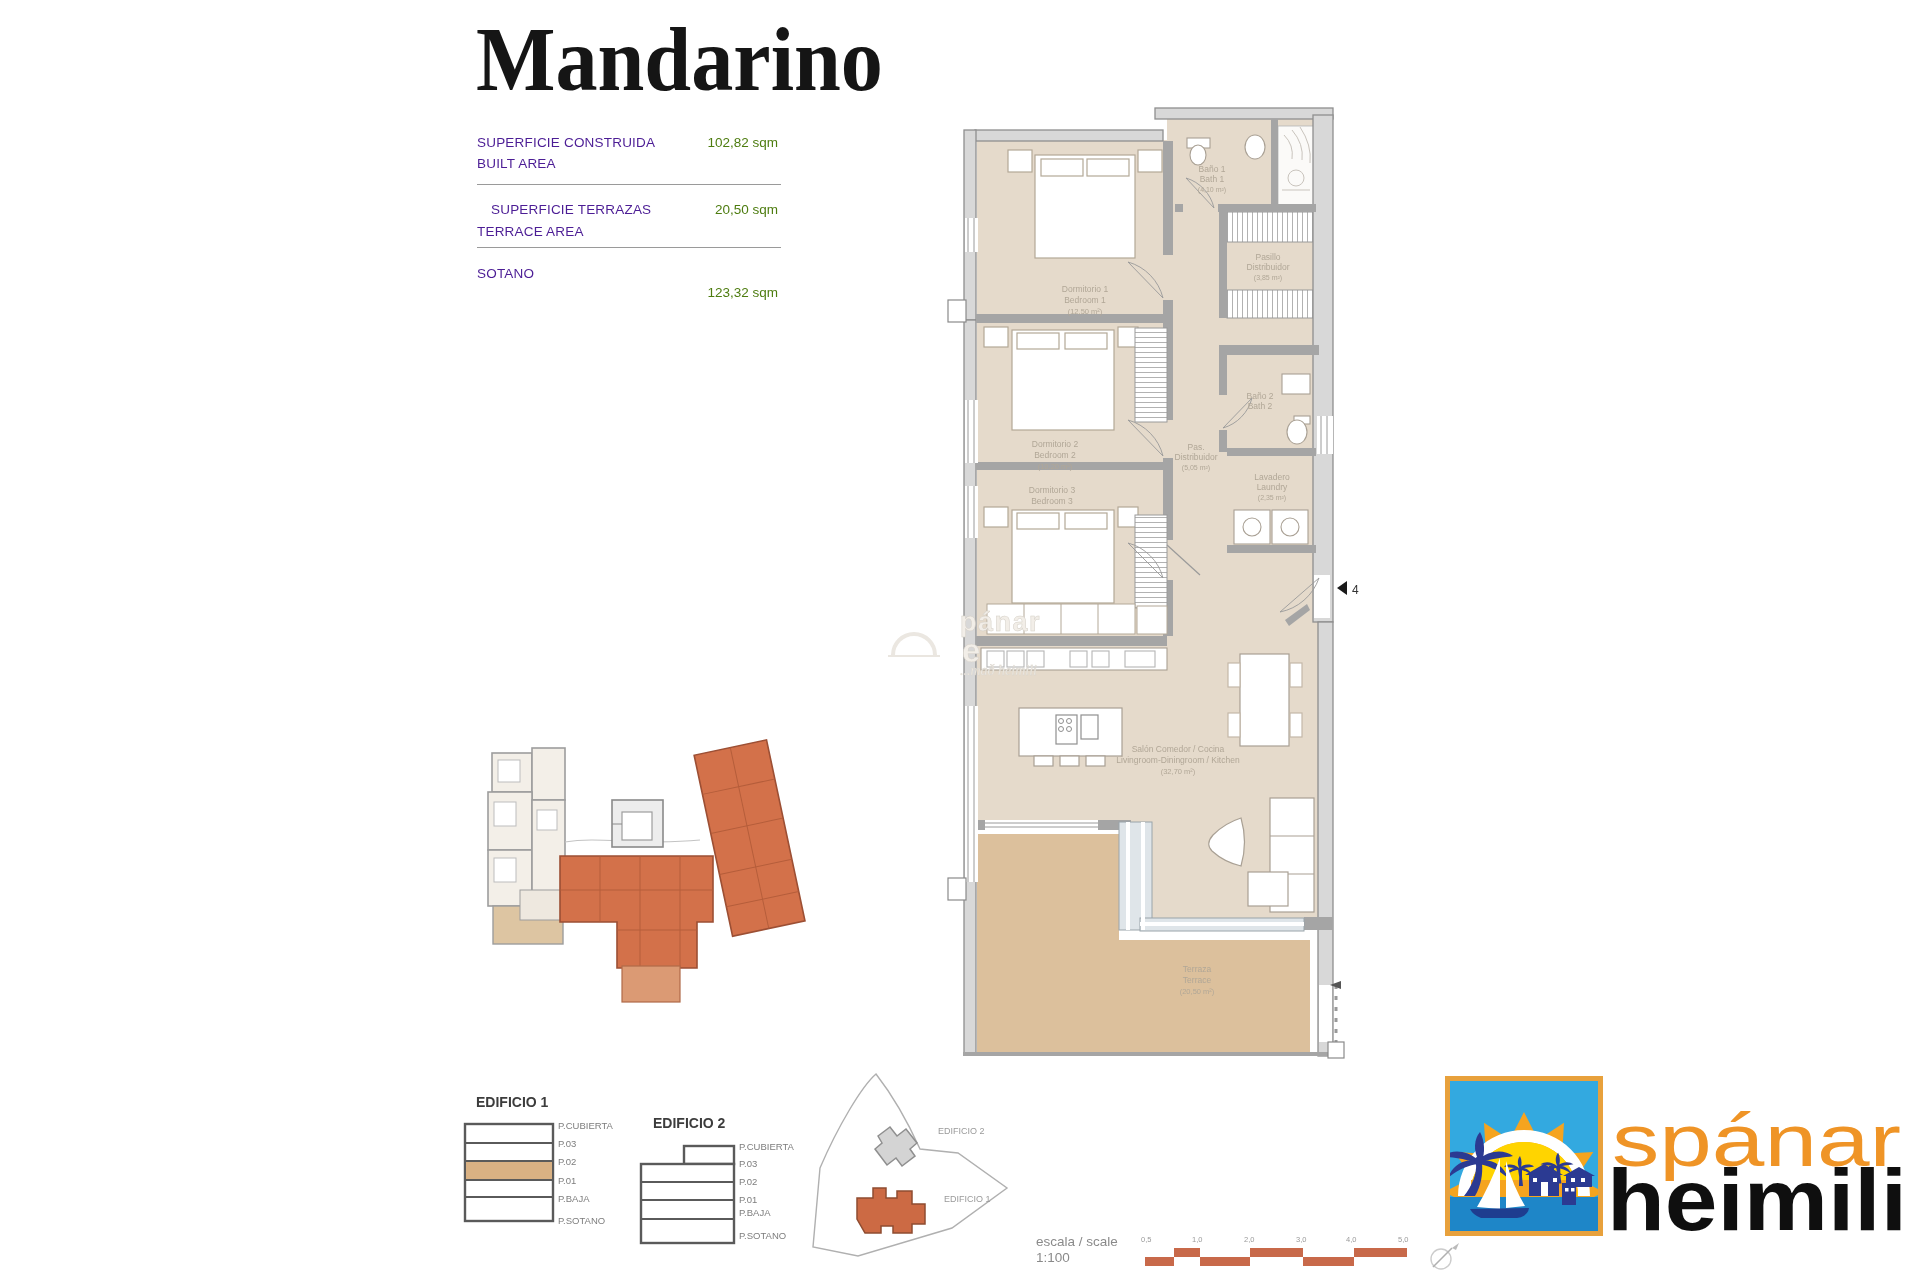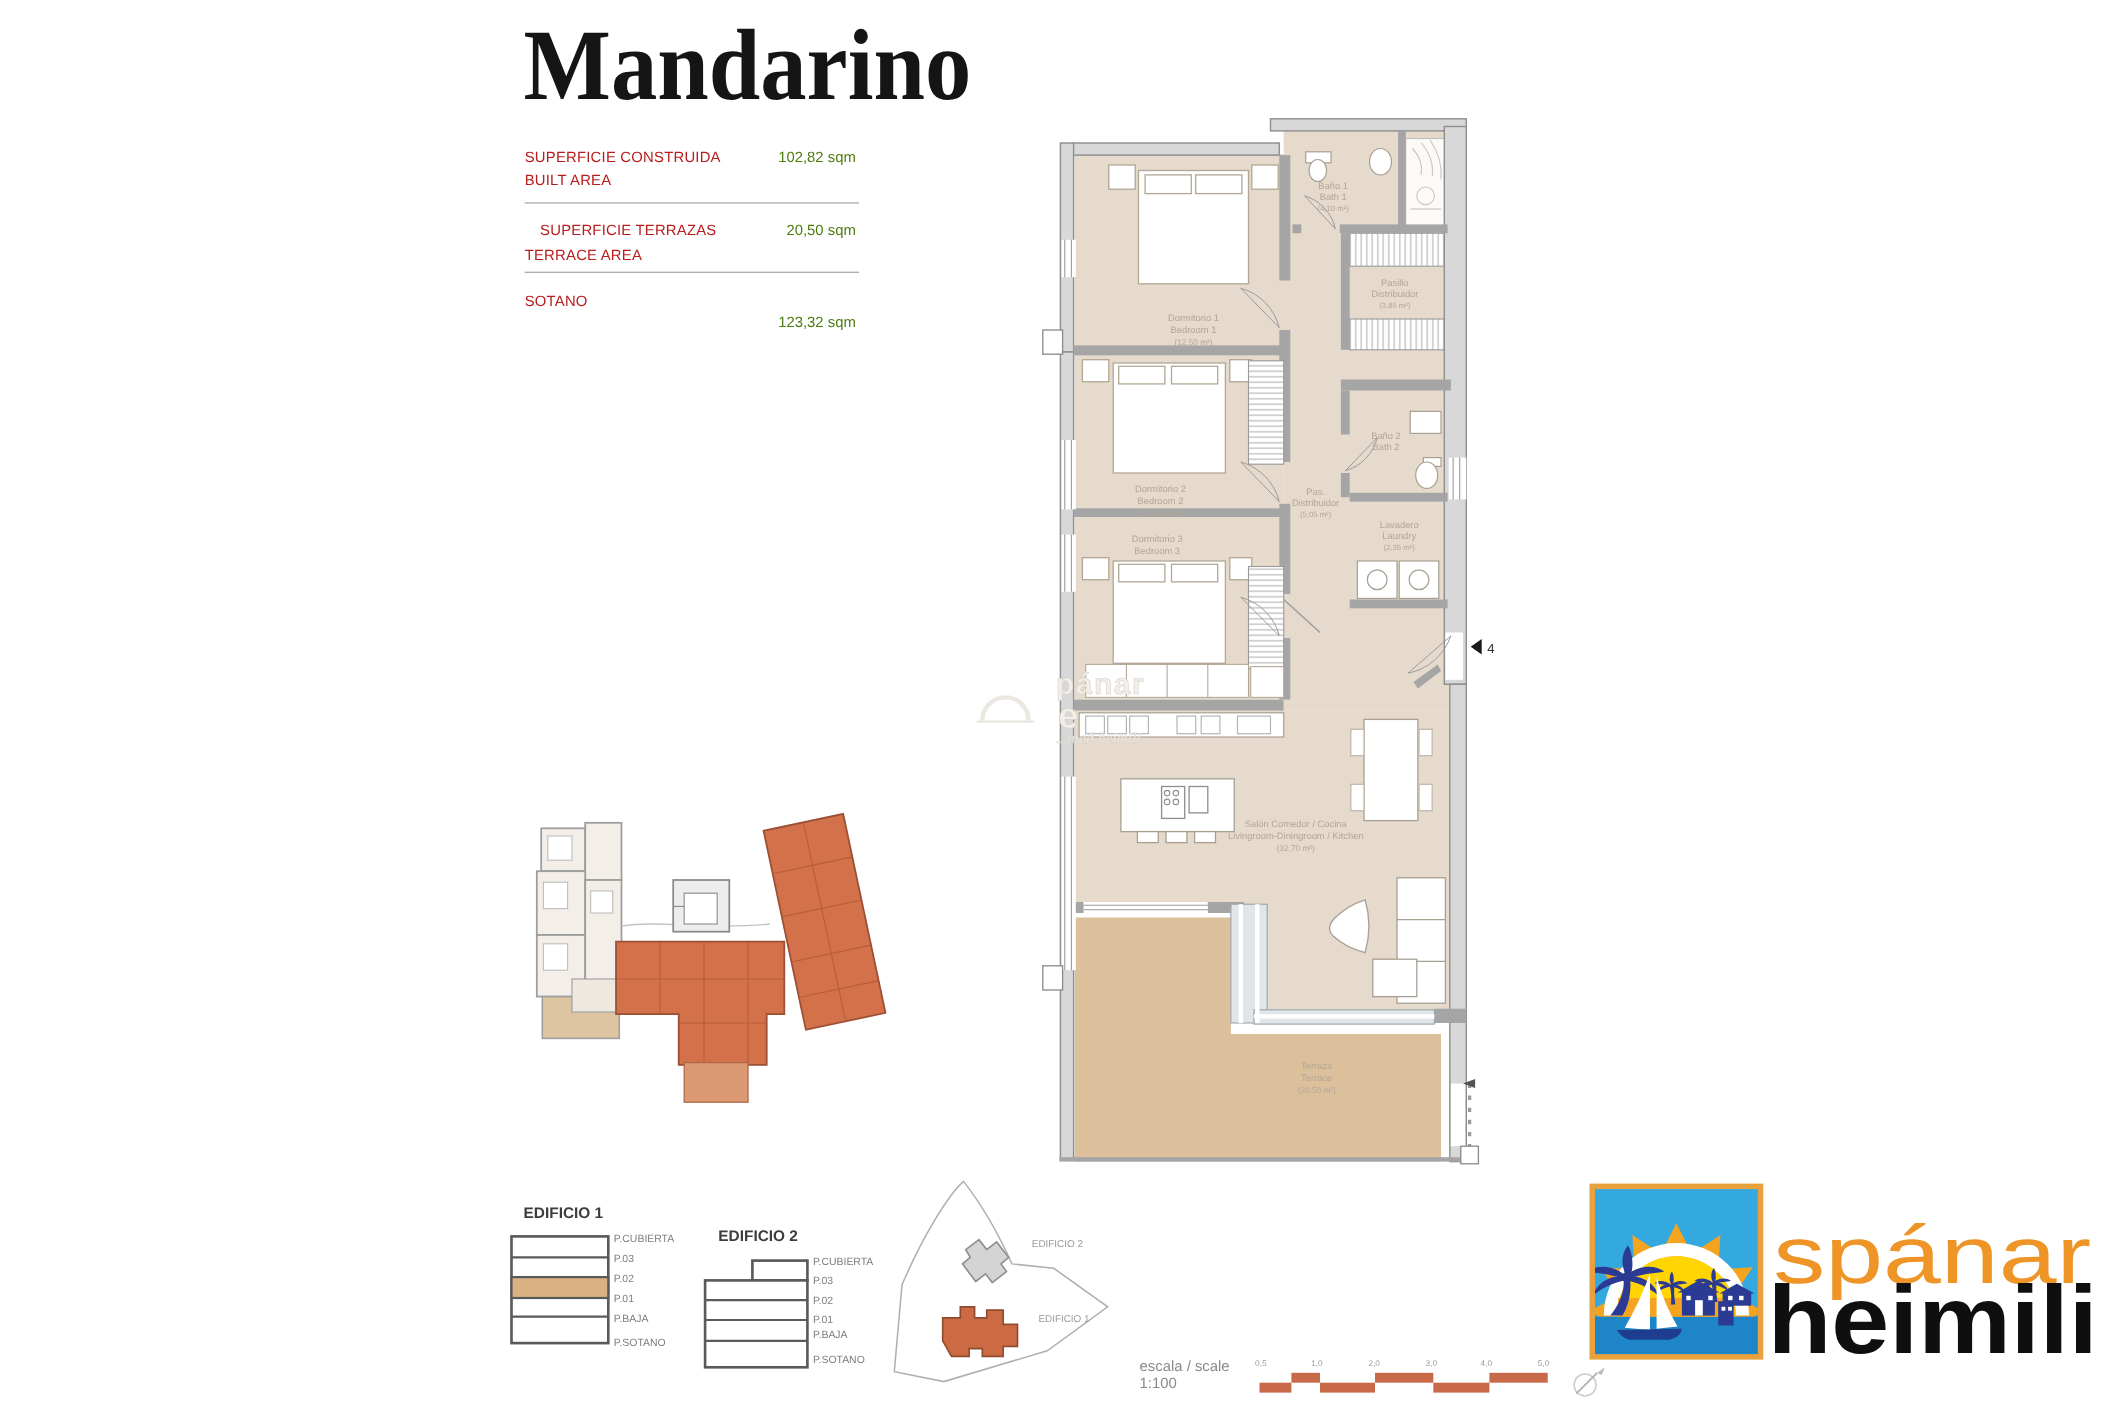--- a/index.html
+++ b/index.html
@@ -1,21 +1,21 @@
 <!DOCTYPE html>
 <html><head>
 <meta charset="utf-8">
 <style>
   html,body{margin:0;padding:0;background:#ffffff;}
   #page{position:relative;width:1920px;height:1280px;overflow:hidden;background:#ffffff;
         font-family:"Liberation Sans", sans-serif;filter:blur(0.6px);}
   .abs{position:absolute;}
   #title{left:476px;top:6px;font-family:"Liberation Serif",serif;font-weight:bold;
          font-size:92px;color:#151515;letter-spacing:0px;transform:scaleX(0.915);transform-origin:0 0;}
-  .lbl{color:#b91c1c;font-size:13.5px;letter-spacing:0.2px;}
+  .lbl{color:#4c1d95;font-size:13.5px;letter-spacing:0.2px;}
   .val{color:#4d7c0f;font-size:13.5px;text-align:right;width:110px;}
   .hline{height:1px;background:#9a9a9a;width:304px;left:477px;}
 </style>
 </head>
 <body>
 <div id="page">
   <div id="title" class="abs">Mandarino</div>
 
   <div class="abs lbl" style="left:477px;top:135px;">SUPERFICIE CONSTRUIDA</div>
   <div class="abs lbl" style="left:477px;top:156px;">BUILT AREA</div>

